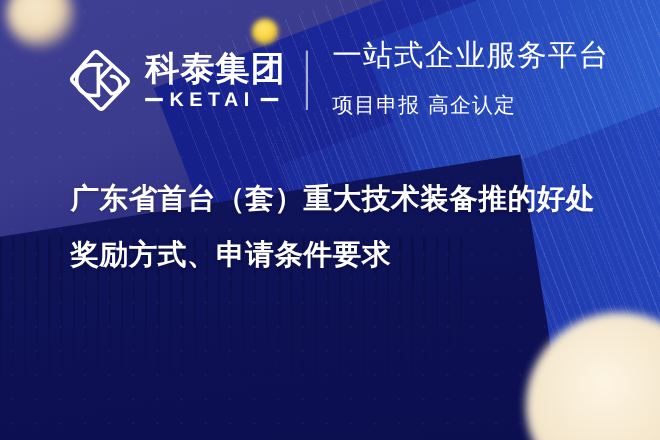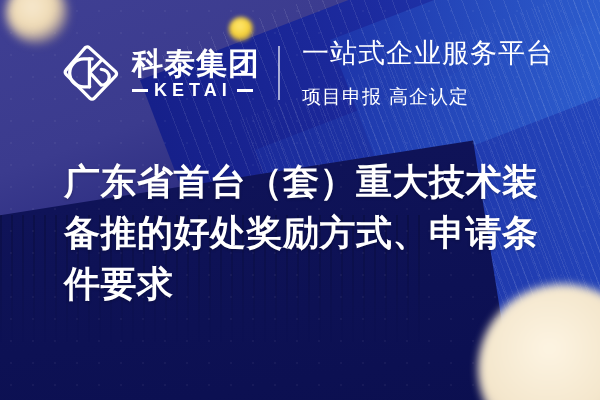--- a/index.html
+++ b/index.html
@@ -246,21 +246,21 @@
     margin: 0 22px 0 18px;
     flex: 0 0 2px;
   }
 
   .tagline {
     display: flex;
     flex-direction: column;
     justify-content: center;
   }
   .tagline-main {
-    font-family: Liberation Sans, sans-serif;
+    font-family: Liberation Mono, monospace;
     font-size: 27px;
     line-height: 31px;
     color: #ffffff;
     letter-spacing: 1px;
     white-space: nowrap;
   }
   .tagline-sub {
     font-family: "DejaVu Sans", "Liberation Sans", sans-serif;
     font-size: 19px;
     line-height: 24px;
@@ -271,21 +271,21 @@
   }
 
   
   .headline {
     position: absolute;
     left: 64px;
     top: 156px;
     width: 480px;
     z-index: 6;
     font-family: "DejaVu Sans", "Liberation Sans", sans-serif;
-    font-size: 36px;
+    font-size: 26px;
     line-height: 51px;
     font-weight: 700;
     color: #ffffff;
     letter-spacing: 0.5px;
     text-shadow: 0 1px 3px rgba(0,0,0,0.25);
   }
 </style>
 </head>
 <body>
 

